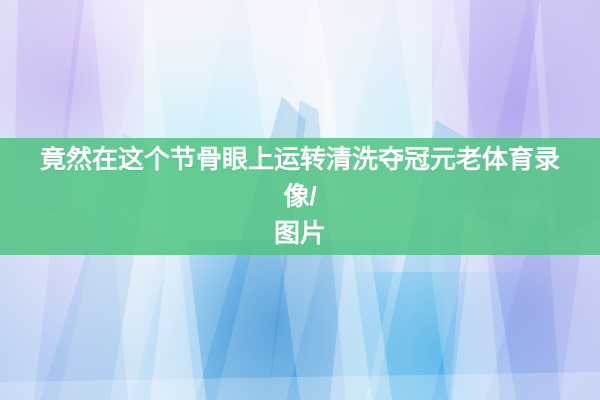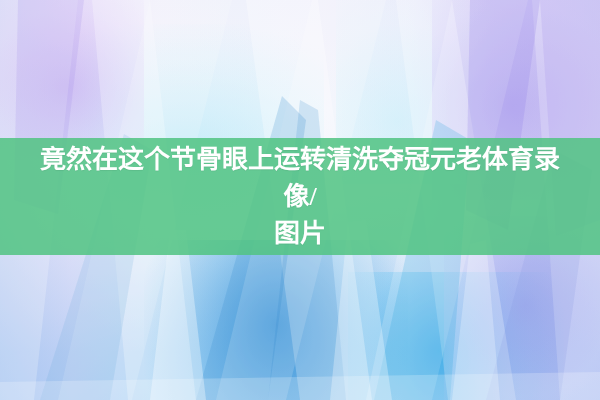--- a/index.html
+++ b/index.html
@@ -160,21 +160,21 @@
     justify-content: center;
     box-sizing: border-box;
     padding: 0 14px;
   }
 
   .caption-text {
     width: 100%;
     margin: 16px;
     text-align: center;
     color: #ffffff;
-    font-family: Liberation Serif, serif;
+    font-family: Liberation Sans, sans-serif;
     font-weight: 700;
     font-size: 26px;
     line-height: 37px;
     letter-spacing: 0px;
     white-space: pre-line;
     text-shadow: 0 1px 1px rgba(0,0,0,0.06);
   }
 </style>
 </head>
 <body>

